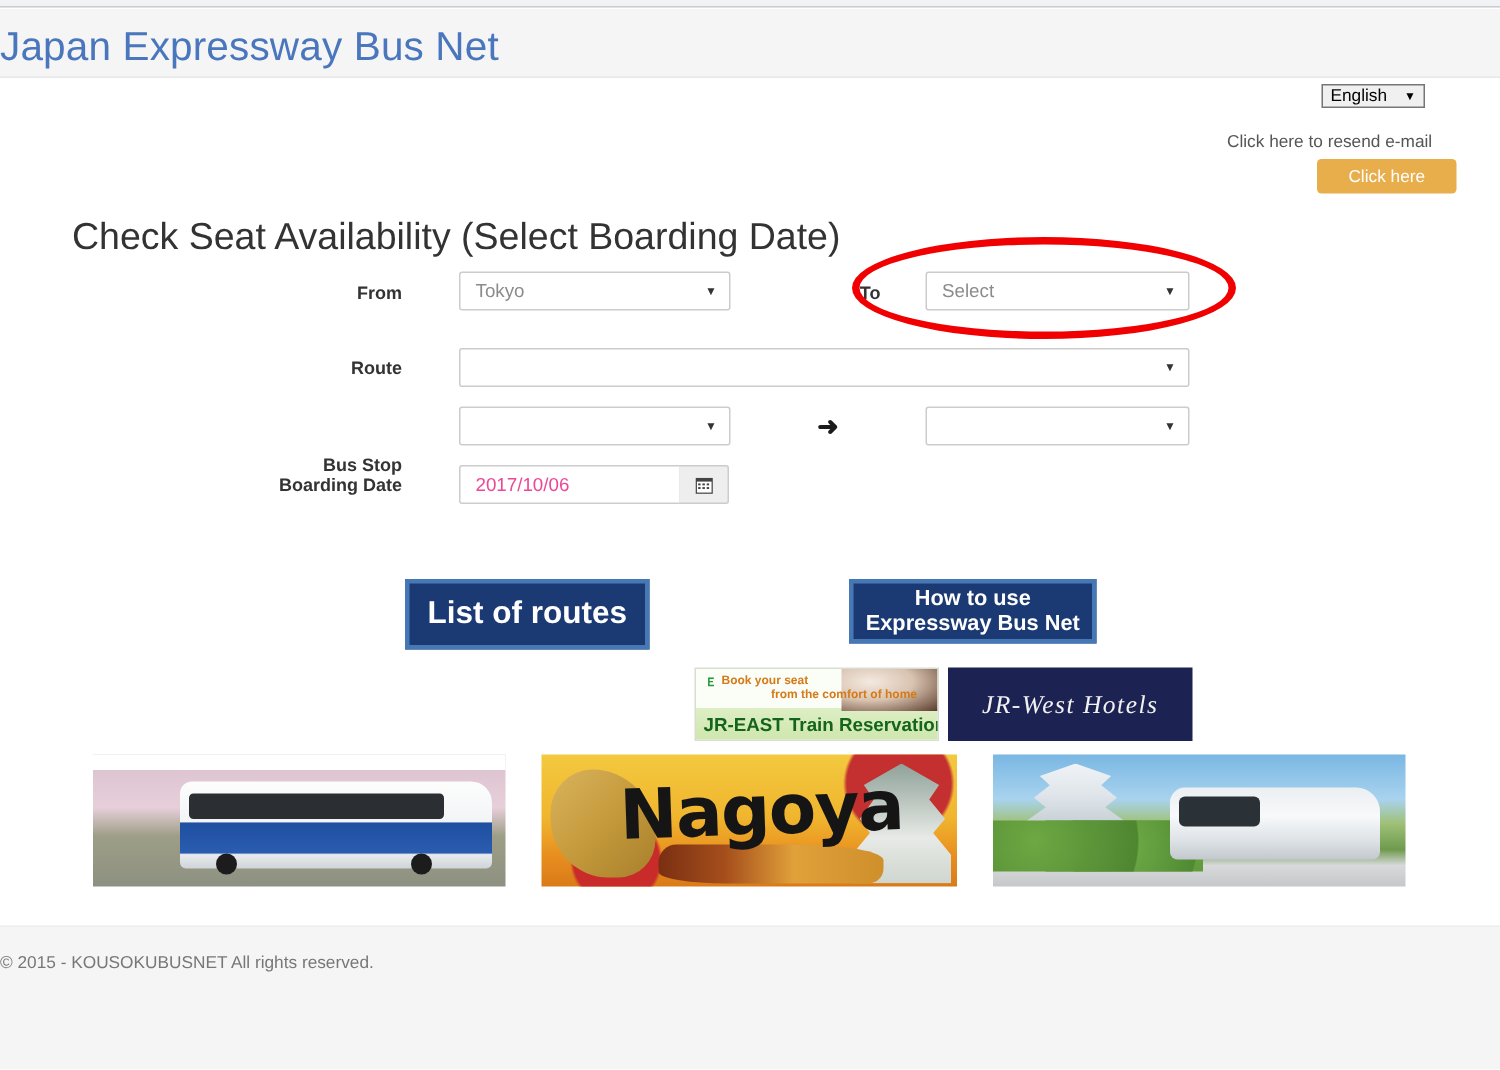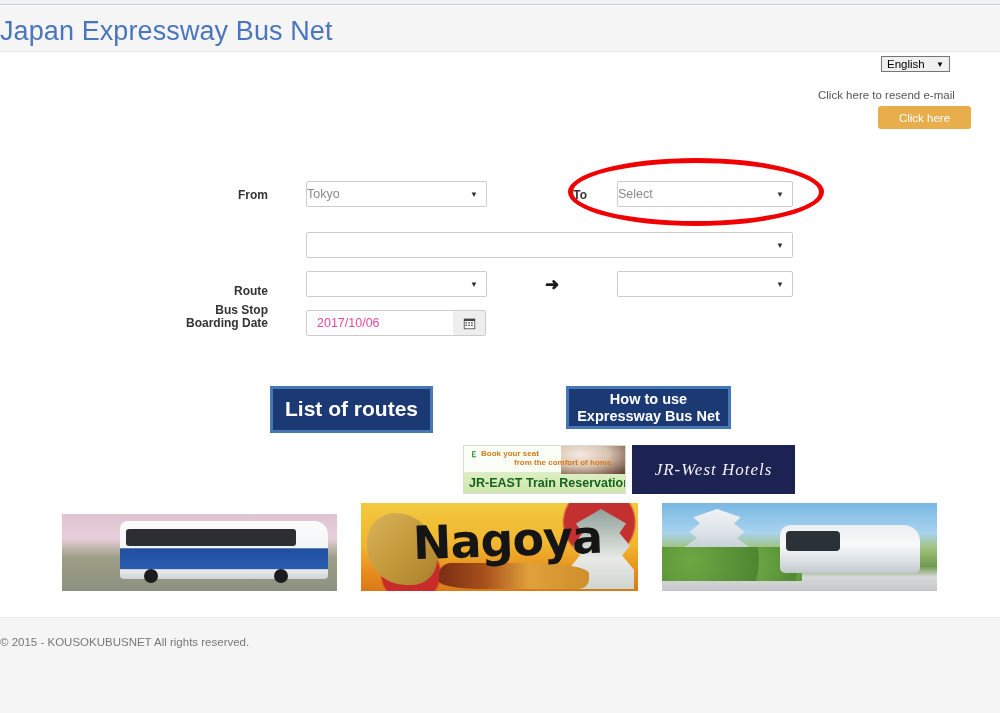--- a/index.html
+++ b/index.html
@@ -89,21 +89,21 @@
   }
   .sel {
     position: absolute;
     height: 26px;
     border: 1px solid #ccc;
     background: #fff;
     border-radius: 2px;
     font-size: 12.5px;
     color: #8b8b8b;
     display: flex; align-items: center;
-    padding-left: 0;
+    padding-left: 10px;
     cursor: pointer;
   }
   .sel .caret {
     position: absolute; right: 8px; top: 50%;
     transform: translateY(-50%);
     font-size: 8px; color: #333;
   }
   .txt {
     position: absolute;
     height: 26px;
@@ -318,34 +318,35 @@
   <div class="site-title">Japan Expressway Bus Net</div>
 
   <div class="lang-select">
     <span>English</span>
     <span class="caret">▼</span>
   </div>
 
   <div class="resend-text">Click here to resend e-mail</div>
   <div class="click-here-btn">Click here</div>
 
+  <div class="main-heading">Check Seat Availability (Select Boarding Date)</div>
 
   <div class="form-label" style="left:190px; top:188px; width:78px;">From</div>
   <div class="sel" style="left:306px; top:181px; width:181px;">
     <span>Tokyo</span>
     <span class="caret">▼</span>
   </div>
 
   <div class="form-label" style="left:555px; top:188px; width:32px;">To</div>
   <div class="sel" style="left:617px; top:181px; width:176px;">
     <span>Select</span>
     <span class="caret">▼</span>
   </div>
 
-  <div class="form-label" style="left:190px; top:238px; width:78px;margin-top:46px;">Route</div>
+  <div class="form-label" style="left:190px; top:238px; width:78px;">Route</div>
   <div class="sel" style="left:306px; top:232px; width:487px;">
     <span></span>
     <span class="caret">▼</span>
   </div>
 
   <div class="form-label" style="left:190px; top:277px; width:78px;margin-top:26px;">Bus Stop</div>
   <div class="sel" style="left:306px; top:271px; width:181px;">
     <span></span>
     <span class="caret">▼</span>
   </div>

